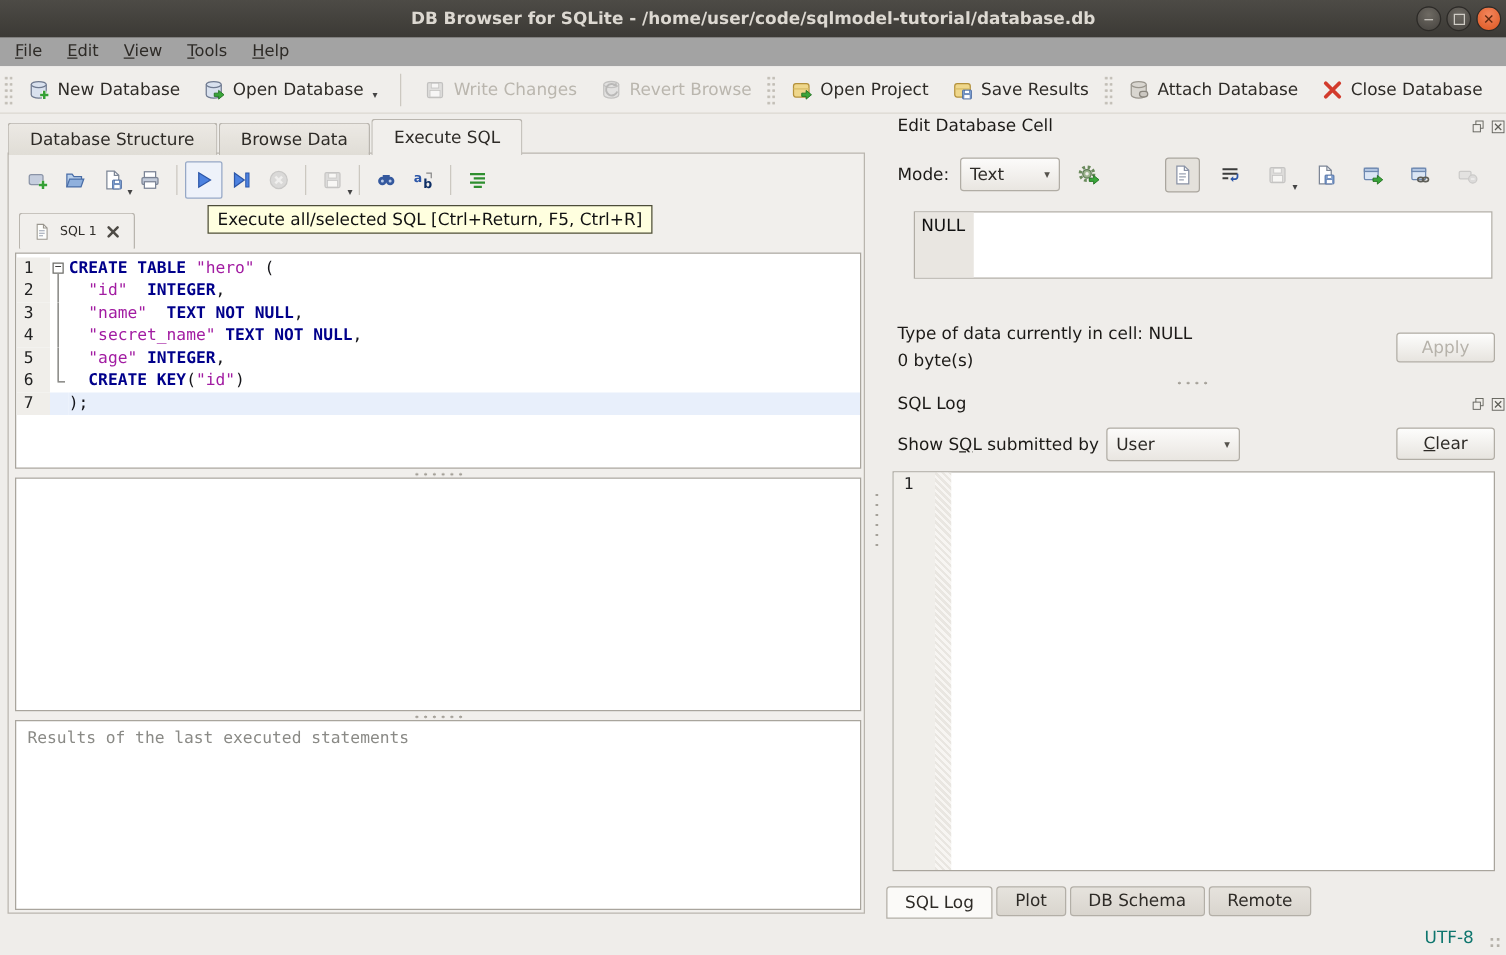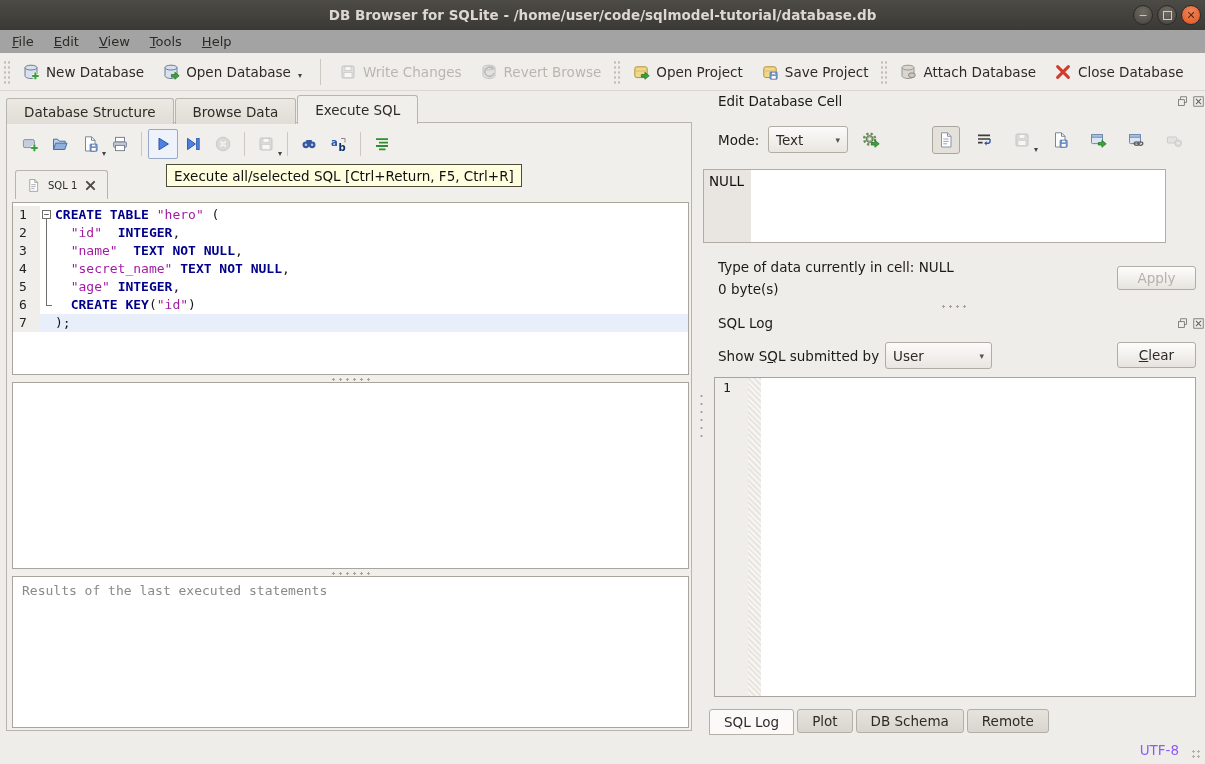--- a/index.html
+++ b/index.html
@@ -90,36 +90,36 @@
   .btn{box-sizing:border-box;position:absolute;display:flex;align-items:center;justify-content:center;
     background:linear-gradient(#fdfdfc,#e7e4df);border:1px solid #b1ada5;border-radius:3px;font-size:13.5px;}
   .btn.disabled{color:#b6b2aa;}
 
   .cellbar{position:absolute;top:126px;left:932px;display:flex;gap:10px;align-items:center;}
   .cbtn{width:26px;height:26px;display:flex;align-items:center;justify-content:center;border:1px solid transparent;position:relative;}
   .cbtn.pressed{border:1px solid #aaa69e;background:#e4e1db;border-radius:3px;}
   .cbtn.disabled svg{opacity:.5;filter:grayscale(1);}
   .cbtn .caret{position:absolute;right:-3px;bottom:-2px;}
 
-  .nullbox{position:absolute;left:703px;top:169px;width:463px;height:74px;box-sizing:border-box;border:1px solid #b1ada5;background:#fff;display:flex;}
+  .nullbox{position:absolute;left:731px;top:169px;width:463px;height:54px;box-sizing:border-box;border:1px solid #b1ada5;background:#fff;display:flex;}
   .nullbox .strip{width:47px;background:#e9e6e1;padding:3px 0 0 5px;box-sizing:border-box;font-size:13.5px;color:#111;}
 
   .infoline{position:absolute;font-size:13.5px;color:#1c1a17;}
 
   .logbox{position:absolute;left:714px;top:377px;width:482px;height:320px;box-sizing:border-box;border:1px solid #a9a59d;background:#fff;display:flex;}
   .logbox .gut{width:33px;background:#f0eeea;padding:2px 0 0 8px;box-sizing:border-box;font-family:"DejaVu Sans Mono",monospace;font-size:13px;color:#222;}
   .logbox .chk{width:13px;background-image:repeating-linear-gradient(45deg,#e9e6e1 0 2px,#f7f5f2 2px 4px);}
 
   .btabs{position:absolute;left:709px;top:709px;display:flex;gap:3px;align-items:flex-start;}
   .btab{box-sizing:border-box;height:24px;padding:0 14px;display:flex;align-items:center;font-size:13.5px;
     background:linear-gradient(#e6e3dd,#d9d5ce);border:1px solid #b3afa7;border-radius:3px;}
   .btab.active{background:#fbfaf8;height:26px;border-radius:3px 3px 0 0;}
 
   .statusbar{position:absolute;left:0;top:734px;width:1205px;height:30px;}
-  .enc{position:absolute;right:26px;top:8px;color:#8b5cf6;font-size:13.5px;}
+  .enc{position:absolute;right:26px;top:8px;color:#0f766e;font-size:13.5px;}
   .grip{position:absolute;right:4px;bottom:5px;width:10px;height:10px;
     background-image:radial-gradient(circle,#b4b0a8 1px,transparent 1.2px);background-size:5px 5px;}
 </style>
 </head>
 <body>
 
 <div id="app">
 
   <div class="titlebar">
     <span class="title">DB Browser for SQLite - /home/user/code/sqlmodel-tutorial/database.db</span>
@@ -202,21 +202,21 @@
           <svg width="18" height="18" viewBox="0 0 18 18">
             <rect x="2.8" y="3.8" width="12.4" height="10.8" rx="2" fill="#efd78b" stroke="#b4913b"></rect>
             <path d="M2.8 8h12.4" stroke="#d8bc66"></path>
             <g transform="translate(7.2,7.2) scale(.6)">
               <rect x="3" y="3" width="12" height="12" rx="1.2" fill="#7d9fd0" stroke="#44639a"></rect>
               <rect x="6" y="3.6" width="6" height="3.8" fill="#fff" stroke="#44639a" stroke-width=".6"></rect>
               <rect x="5" y="9.4" width="8" height="5.2" fill="#fff" stroke="#44639a" stroke-width=".6"></rect>
             </g>
           </svg>
         </span>
-        <span>Save Project</span>
+        <span>Save Results</span>
       </div>
       <div class="tb-handle"></div>
       <div class="tb-btn">
         <span>
           <svg width="18" height="18" viewBox="0 0 18 18">
             <path d="M3 4.6v8.2c0 1.5 2.7 2.7 6 2.7s6-1.2 6-2.7V4.6" fill="#d9d6d0" stroke="#9a968e"></path>
             <ellipse cx="9" cy="4.6" rx="6" ry="2.4" fill="#d9d6d0" stroke="#9a968e"></ellipse>
             <rect x="9.6" y="10" width="6.6" height="4.4" rx="2.2" fill="#ccc8c2" stroke="#8a867e"></rect>
           </svg>
         </span>

